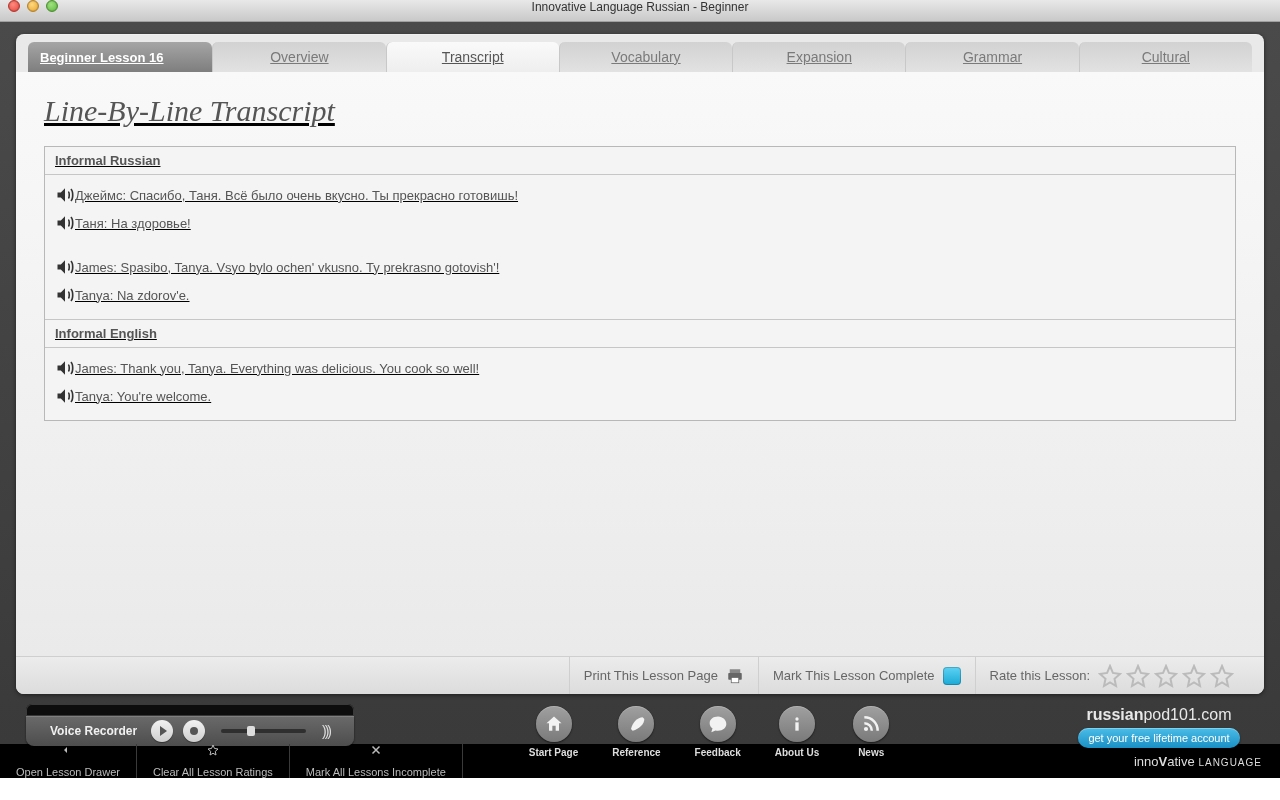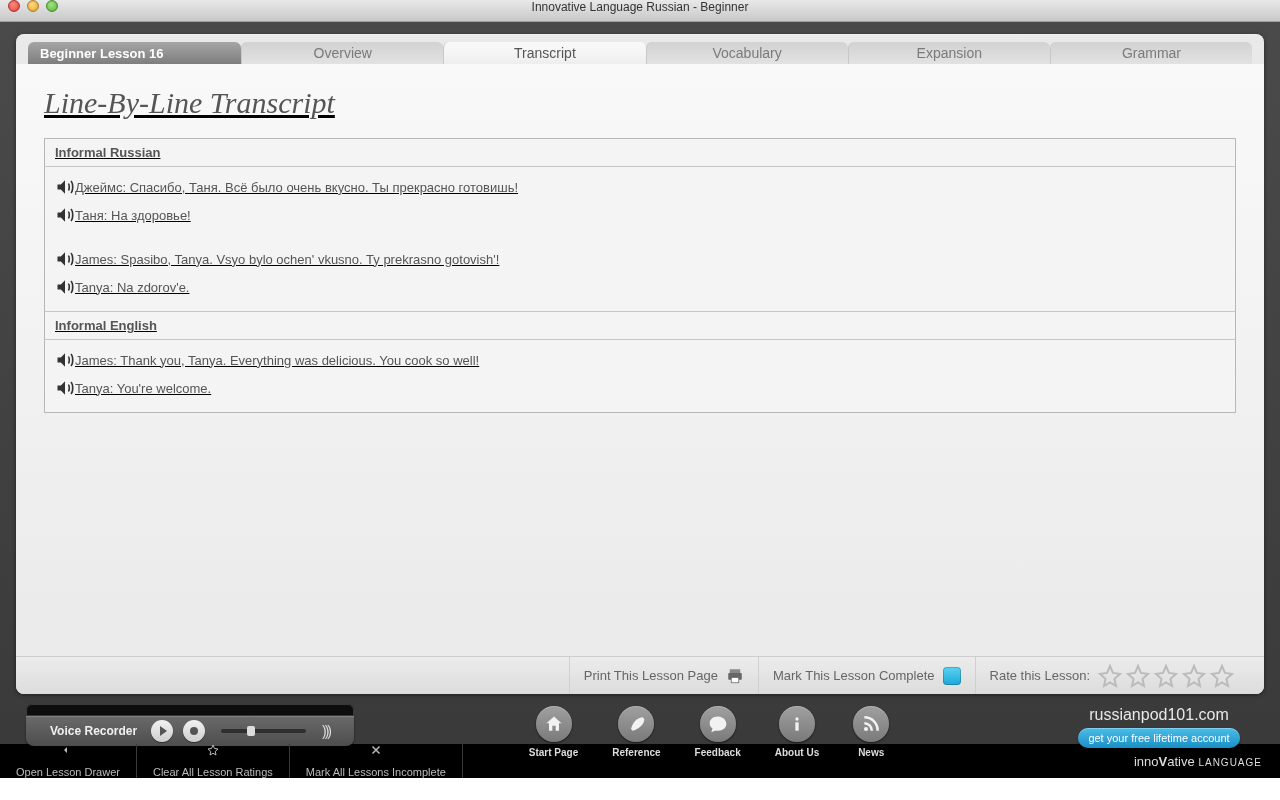--- a/index.html
+++ b/index.html
@@ -13,21 +13,21 @@
 .tl-min { background: radial-gradient(circle at 40% 35%, #ffd87f, #e7a52e); border: 1px solid #b5812a; }
 .tl-zoom { background: radial-gradient(circle at 40% 35%, #9fe27f, #5fb93d); border: 1px solid #4c8f30; }
 .titlebar .title { position: absolute; left: 0; right: 0; text-align: center; font-size: 12px; color: #333; pointer-events: none; }
 
 
 .outer-frame { height: 722px; background: linear-gradient(#4a4a4a, #3a3a3a); padding: 12px 16px 0; }
 .content-panel { background: #e9e9e9; border-radius: 8px; height: 660px; display: flex; flex-direction: column; box-shadow: inset 0 1px 0 rgba(255,255,255,.3), 0 1px 4px rgba(0,0,0,.5); overflow: hidden; }
 
 
 .tabs { display: flex; padding: 8px 12px 0; }
-.tab { flex: 1; height: 22px; display: flex; align-items: center; justify-content: center; font-size: 14px; color: #7a7a7a; background: linear-gradient(#d2d2d2, #e2e2e2); border-left: 1px solid #c8c8c8; border-radius: 6px 6px 0 0; cursor: pointer; }
+.tab { flex: 1; height: 30px; display: flex; align-items: center; justify-content: center; font-size: 14px; color: #7a7a7a; background: linear-gradient(#d2d2d2, #e2e2e2); border-left: 1px solid #c8c8c8; border-radius: 6px 6px 0 0; cursor: pointer; text-decoration: underline; }
 .tab:first-child { border-left: none; }
 .tab.lesson { background: linear-gradient(#a5a5a5, #7e7e7e); color: #fff; font-weight: bold; font-size: 13px; justify-content: flex-start; padding-left: 12px; }
 .tab.active { background: linear-gradient(#fafafa, #eeeeee); color: #555; }
 
 
 .main { flex: 1; background: linear-gradient(#f9f9f9, #eaeaea); padding: 22px 28px 0; overflow: auto; text-decoration: underline; }
 .page-title { font-family: Georgia, "Times New Roman", serif; font-style: italic; font-size: 30px; color: #555; margin-bottom: 18px; }
 .transcript-box { border: 1px solid #b8b8b8; background: #f4f4f4; }
 .section-head { padding: 6px 10px; font-weight: bold; font-size: 13px; color: #555; border-bottom: 1px solid #c6c6c6; border-top: 1px solid #c6c6c6; }
 .section-head:first-child { border-top: none; }
@@ -59,21 +59,21 @@
 .rec-thumb { position: absolute; left: 30%; top: -3px; width: 8px; height: 10px; background: #ddd; border-radius: 2px; }
 .sound-waves { color: #ddd; font-size: 14px; letter-spacing: -2px; }
 
 .footer-icons { flex: 1; display: flex; justify-content: center; gap: 34px; padding-top: 2px; }
 .ficon { display: flex; flex-direction: column; align-items: center; gap: 5px; cursor: pointer; }
 .ficon .ball { width: 36px; height: 36px; border-radius: 50%; background: linear-gradient(#a0a0a0, #7a7a7a); display: flex; align-items: center; justify-content: center; box-shadow: 0 1px 2px rgba(0,0,0,.6), inset 0 1px 0 rgba(255,255,255,.2); }
 .ficon .lbl { font-size: 10px; color: #ddd; font-weight: bold; }
 
 .brand-box { width: 190px; text-align: center; padding-top: 2px; }
 .brand-link { font-size: 16px; color: #e8e8e8; font-weight: normal; }
-.brand-link b { font-weight: normal; }
+.brand-link b { font-weight: bold; }
 .cta { margin-top: 4px; display: inline-block; padding: 4px 10px; border-radius: 10px; background: linear-gradient(#4bbde9, #1a8fc4); color: #fff; font-size: 11px; cursor: pointer; box-shadow: inset 0 1px 0 rgba(255,255,255,.3), 0 1px 2px rgba(0,0,0,.5); }
 
 
 .statusbar { height: 34px; background: #000; display: flex; align-items: center; color: #bbb; font-size: 11px; }
 .sb-item { display: flex; align-items: center; gap: 10px; padding: 0 16px; height: 100%; border-right: 1px solid #3a3a3a; cursor: pointer; flex-direction: column; }
 .sb-spacer { flex: 1; }
 .sb-brand { padding: 0 18px; color: #ddd; font-size: 13px; }
 .sb-brand b { font-weight: bold; }
 </style>
 </head>
@@ -91,20 +91,21 @@
 <div class="outer-frame">
   <div class="content-panel">
 
     <div class="tabs">
       <div class="tab lesson">Beginner Lesson 16</div>
       <div class="tab">Overview</div>
       <div class="tab active">Transcript</div>
       <div class="tab">Vocabulary</div>
       <div class="tab">Expansion</div>
       <div class="tab">Grammar</div>
+      <div class="tab">Cultural</div>
     </div>
 
     <div class="main">
       <div class="page-title">Line-By-Line Transcript</div>
 
       <div class="transcript-box">
 
         <div class="section-head">Informal Russian</div>
         <div class="section-body">
           <div class="line-row">

